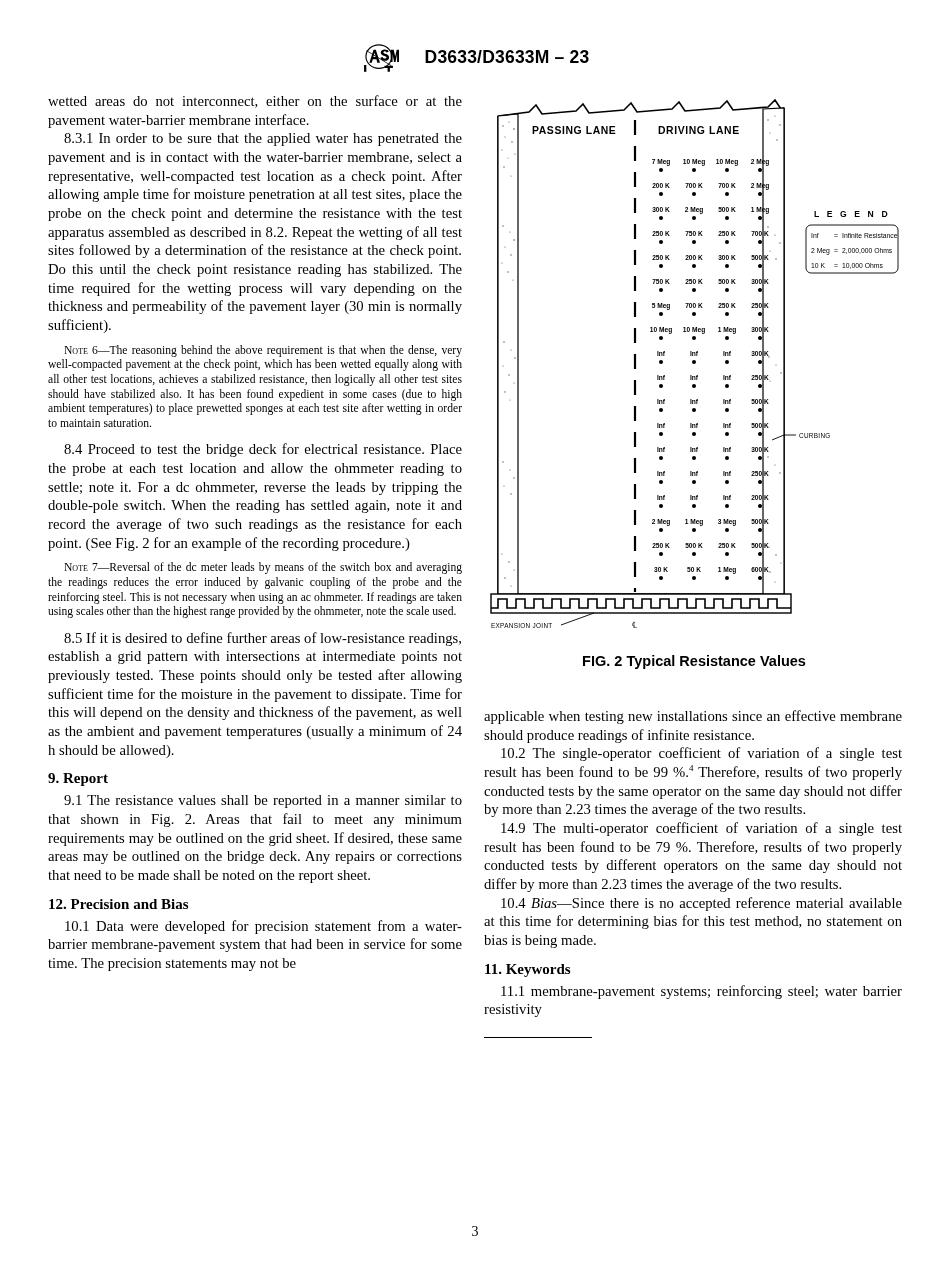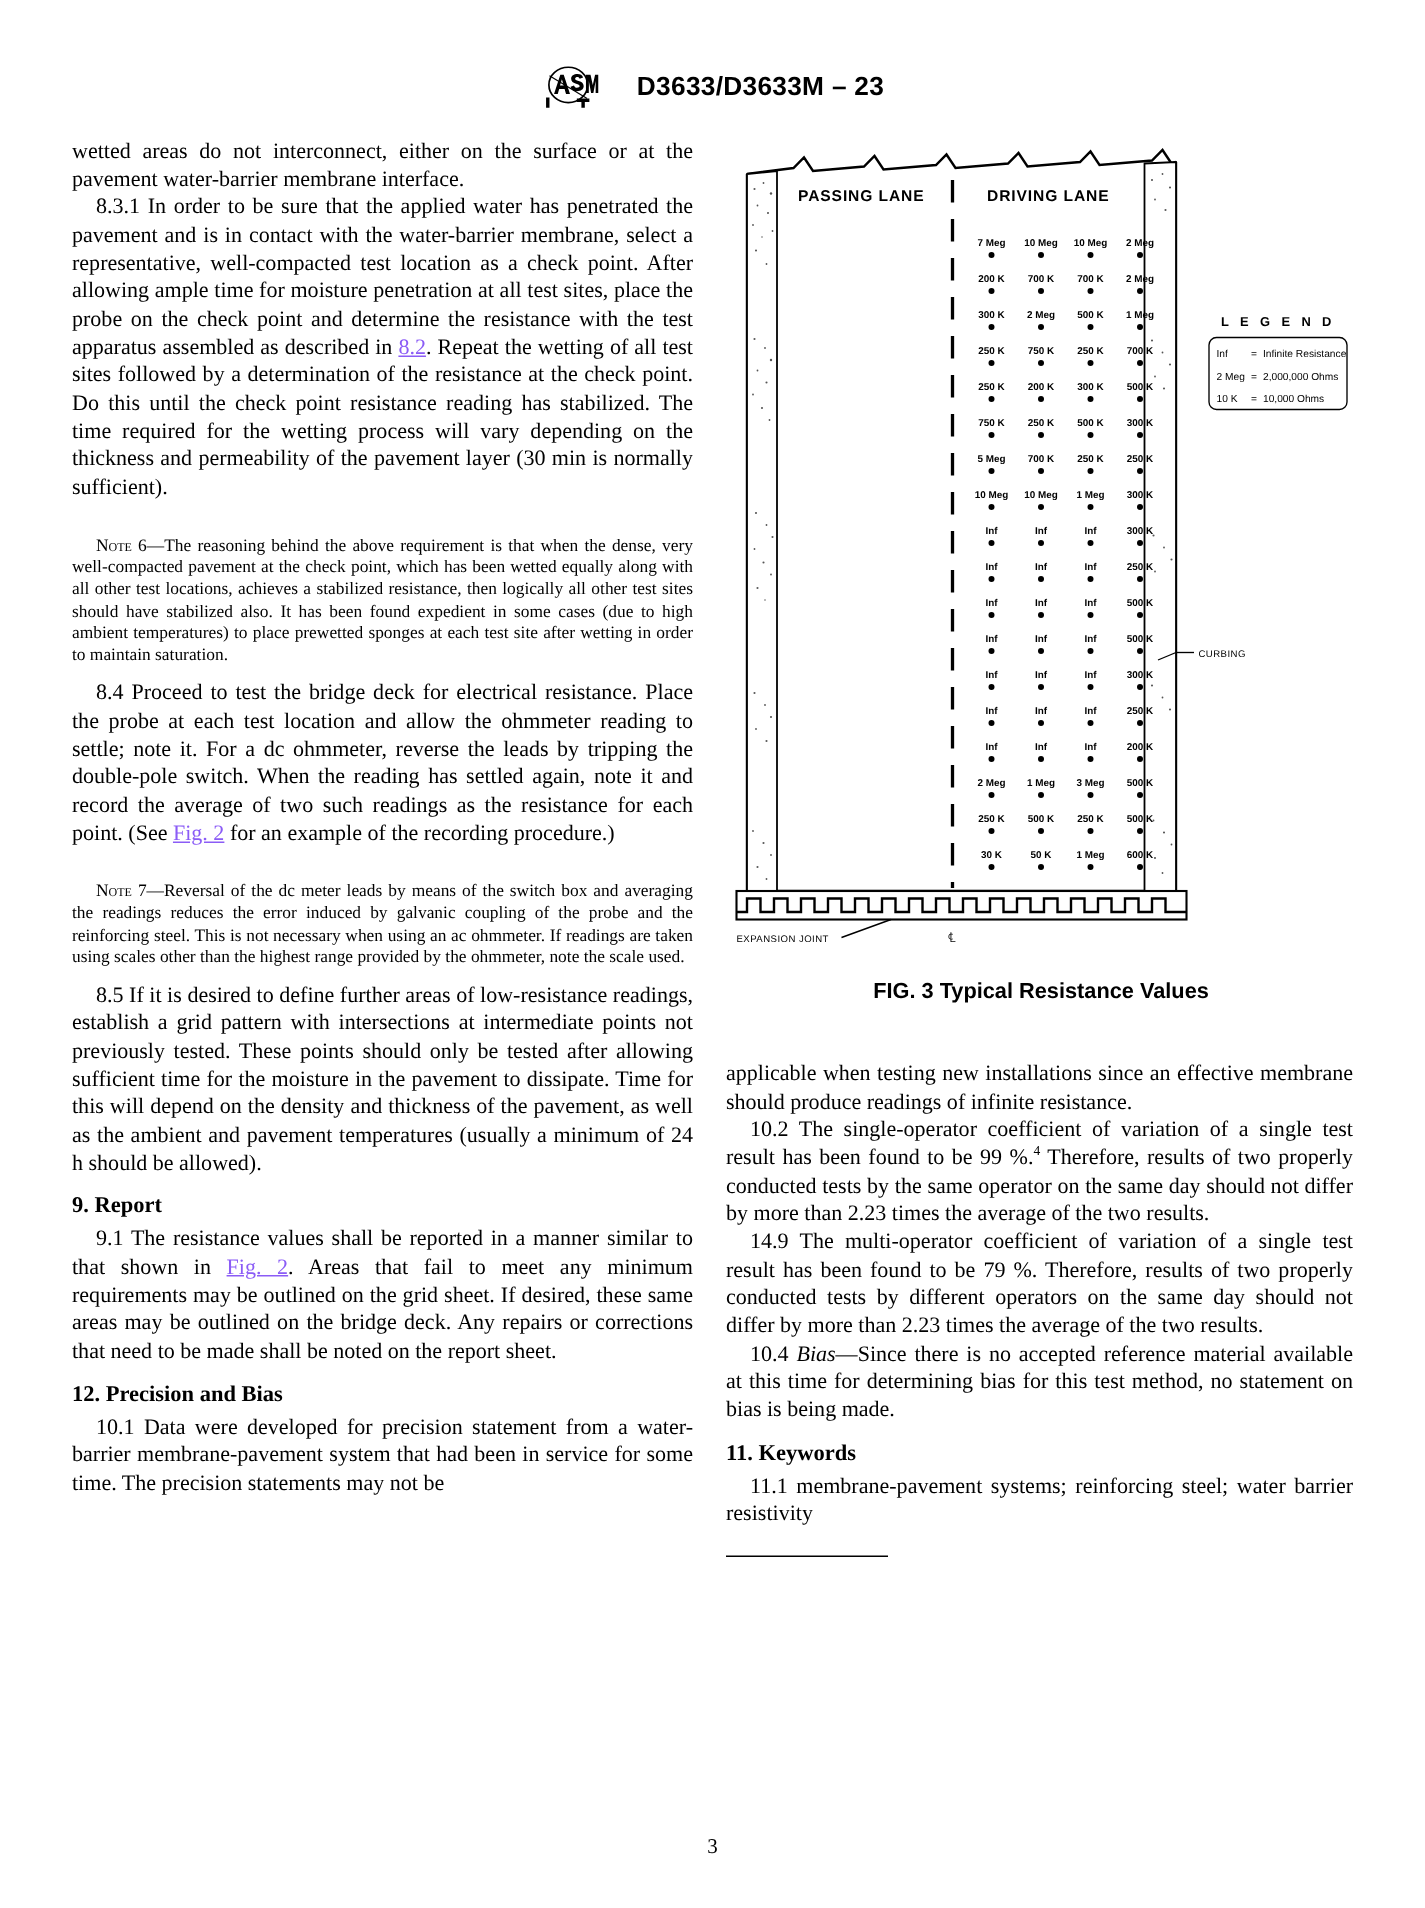--- a/index.html
+++ b/index.html
@@ -41,30 +41,30 @@
     text-align:justify;text-justify:inter-word;
     text-indent:16px;
     margin-bottom:0px;
     hyphens:auto;
     -webkit-hyphens:auto;
   }
   .body-p.noindent{text-indent:0;}
   .note{
     font-size:11.6px;line-height:1.26;
     text-align:justify;text-indent:16px;
-    margin-top:22px;margin-bottom:9px;
+    margin-top:9px;margin-bottom:9px;
     hyphens:auto;-webkit-hyphens:auto;
   }
   .note .nlabel{font-variant:small-caps;}
   .sec-head{
     font-family:"Liberation Serif", serif;
     font-weight:bold;font-size:15px;
     margin-top:11px;margin-bottom:4px;
   }
-  .ref{color:#8b5cf6;text-decoration:underline;}
+  .ref{color:#000000;}
   .ital{font-style:italic;}
   sup{font-size:9px;vertical-align:super;line-height:0;}
 
   
   .fn-rule{
     width:108px;height:0;border-top:1px solid #000;
     margin:18px 0 7px 0;
   }
   .footnote{
     font-size:11.4px;line-height:1.3;text-align:justify;
@@ -407,21 +407,21 @@
           <text class="legend-txt" x="358" y="146">Infinite Resistance</text>
           <text class="legend-txt" x="327" y="161">2 Meg</text>
           <text class="legend-txt" x="350" y="161">=</text>
           <text class="legend-txt" x="358" y="161">2,000,000 Ohms</text>
           <text class="legend-txt" x="327" y="176">10 K</text>
           <text class="legend-txt" x="350" y="176">=</text>
           <text class="legend-txt" x="358" y="176">10,000 Ohms</text>
         </g>
       </svg>
     </div>
-    <div class="fig-caption">FIG. 3 Typical Resistance Values</div>
+    <div class="fig-caption">FIG. 2 Typical Resistance Values</div>
   </div>
 
   <div class="col-right-text">
 
     <p class="body-p noindent">applicable when testing new installations since an effective membrane should produce readings of infinite resistance.</p>
 
     <p class="body-p"><span>10.2  The single-operator coefficient of variation of a single test result has been found to be 99 %.</span><sup>4</sup><span> Therefore, results of two properly conducted tests by the same operator on the same day should not differ by more than 2.23 times the average of the two results.</span></p>
 
     <p class="body-p">14.9  The multi-operator coefficient of variation of a single test result has been found to be 79 %. Therefore, results of two properly conducted tests by different operators on the same day should not differ by more than 2.23 times the average of the two results.</p>
 

